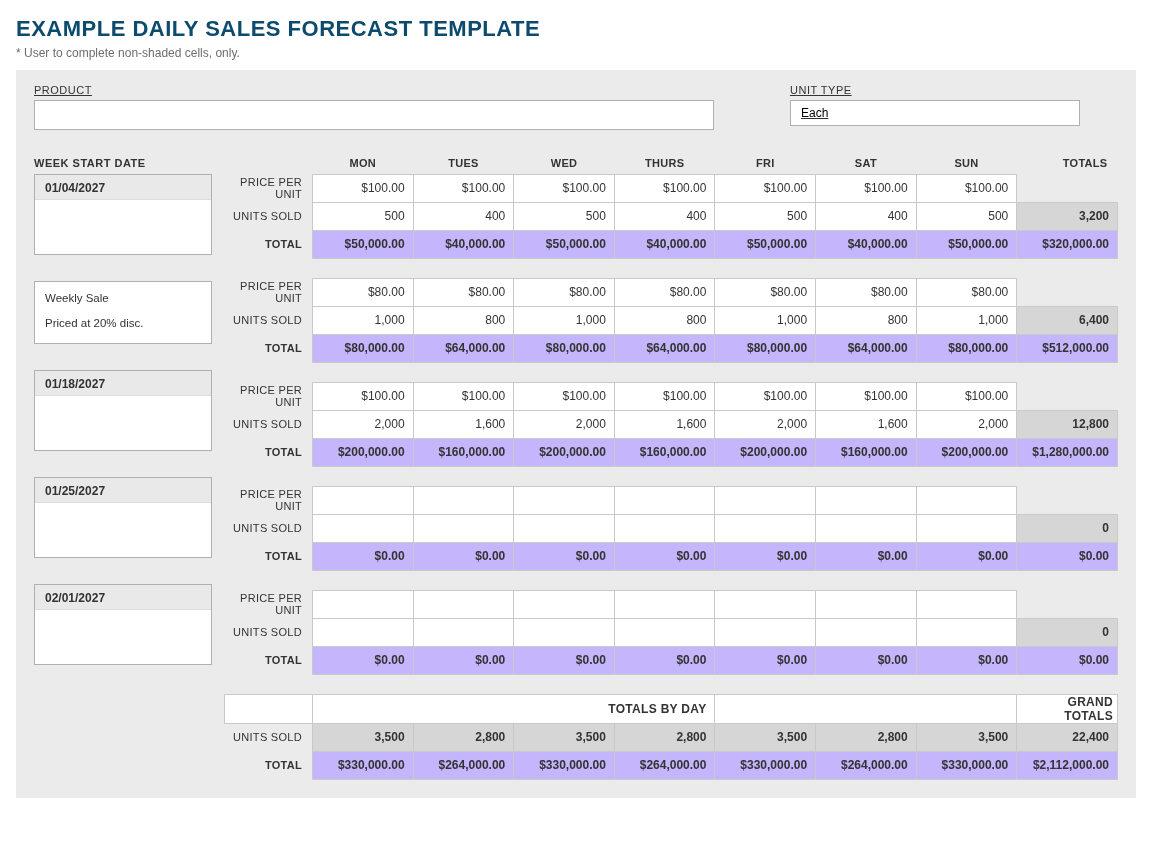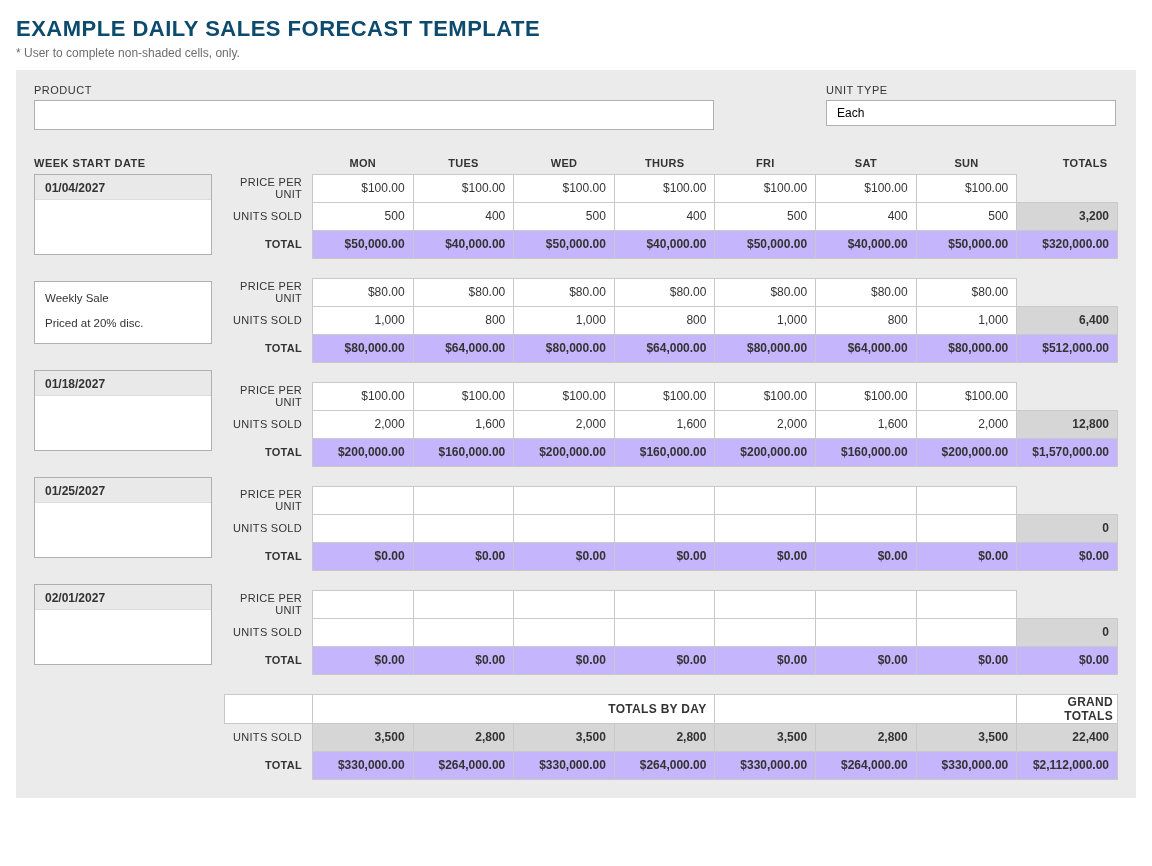--- a/index.html
+++ b/index.html
@@ -26,22 +26,23 @@
     font-size: 12px;
     color: #6d6d6d;
     margin-bottom: 10px;
   }
   .form-area {
     background: #ebebeb;
     padding: 14px 18px 18px 18px;
   }
   .top-inputs {
     display: flex;
-    gap: 112px;
-    margin-bottom: 22px;
+    gap: 76px;
+    margin-bottom: 0;
+    text-decoration: underline;
   }
   .field-group { display: flex; flex-direction: column; }
   .field-label {
     font-size: 11px;
     letter-spacing: 0.5px;
     margin-bottom: 4px;
     color: #333;
   }
   .product-input {
     width: 680px;
@@ -56,20 +57,21 @@
     height: 26px;
     background: #fff;
     border: 1px solid #b0b0b0;
     padding: 0 10px;
     font: inherit;
   }
 
   .grid-wrap {
     display: flex;
     gap: 12px;
+    margin-top: 22px;
   }
   .left-col {
     width: 178px;
     flex-shrink: 0;
   }
   .wkhdr {
     font-size: 11px;
     font-weight: bold;
     letter-spacing: 0.5px;
     height: 22px;
@@ -347,21 +349,21 @@
               </tr>
               <tr>
                 <td class="rowlbl bold">TOTAL</td>
                 <td class="shaded">$200,000.00</td>
                 <td class="shaded">$160,000.00</td>
                 <td class="shaded">$200,000.00</td>
                 <td class="shaded">$160,000.00</td>
                 <td class="shaded">$200,000.00</td>
                 <td class="shaded">$160,000.00</td>
                 <td class="shaded">$200,000.00</td>
-                <td class="shaded">$1,570,000.00</td>
+                <td class="shaded">$1,280,000.00</td>
               </tr>
               <tr class="spacer">
                 <td colspan="9"></td>
               </tr>
               <tr>
                 <td class="rowlbl">PRICE PER<br>UNIT</td>
                 <td></td>
                 <td></td>
                 <td></td>
                 <td></td>

